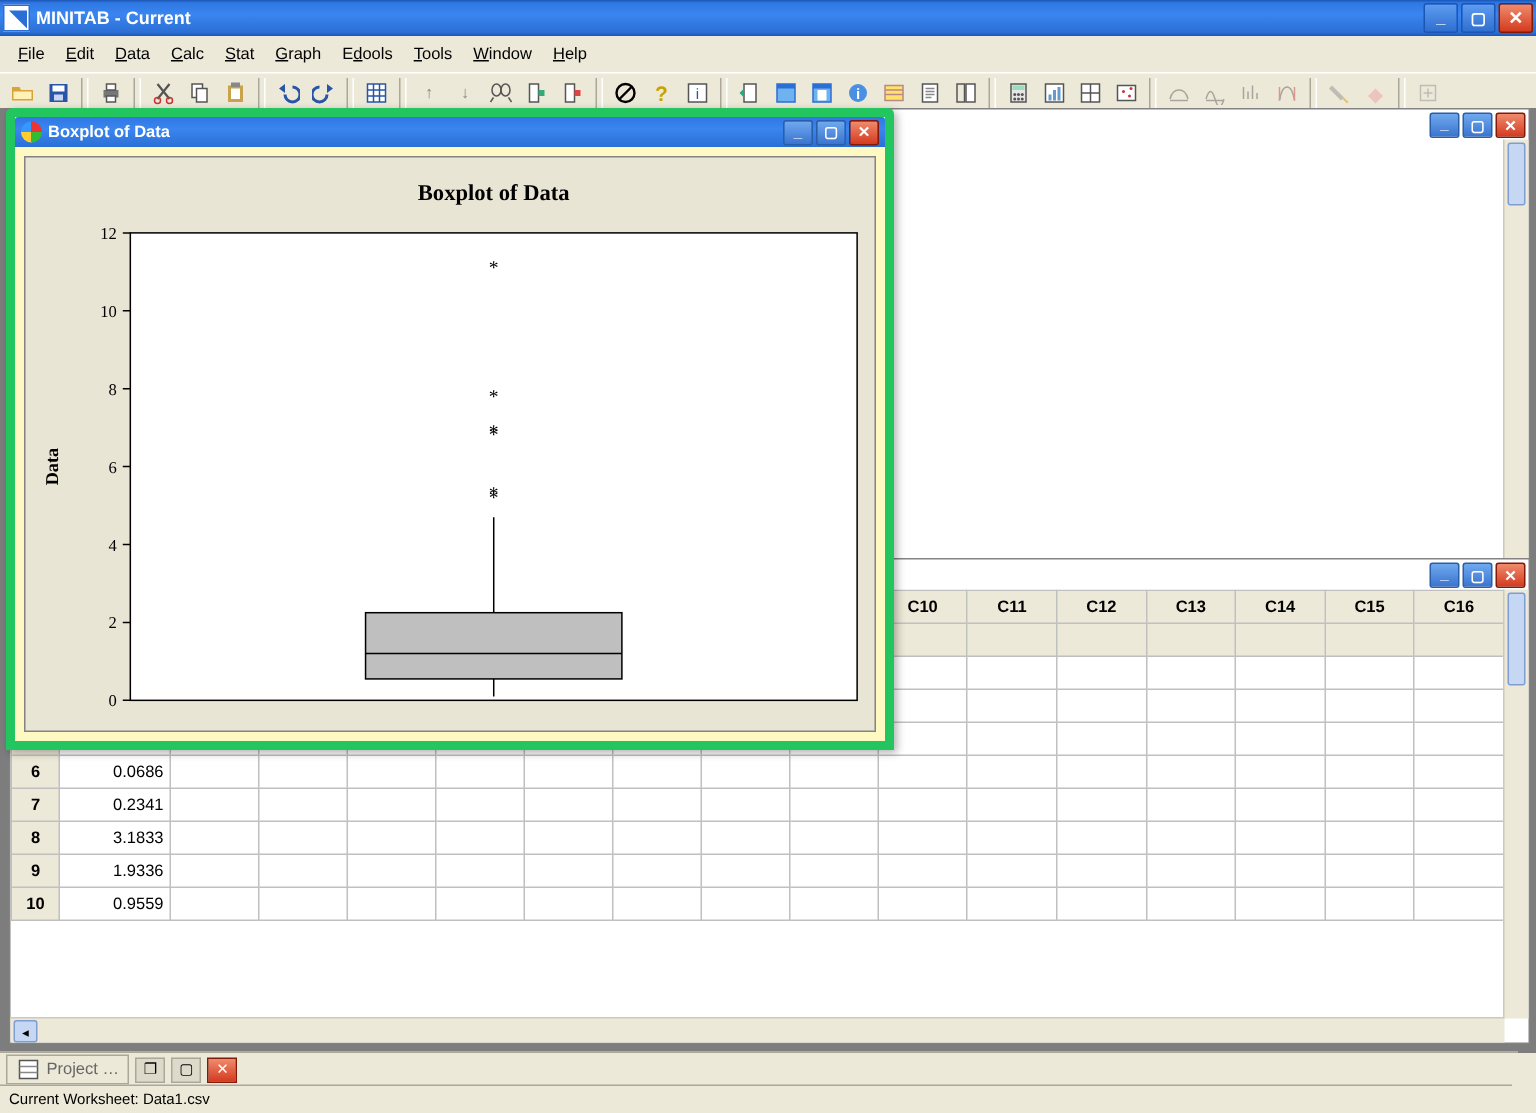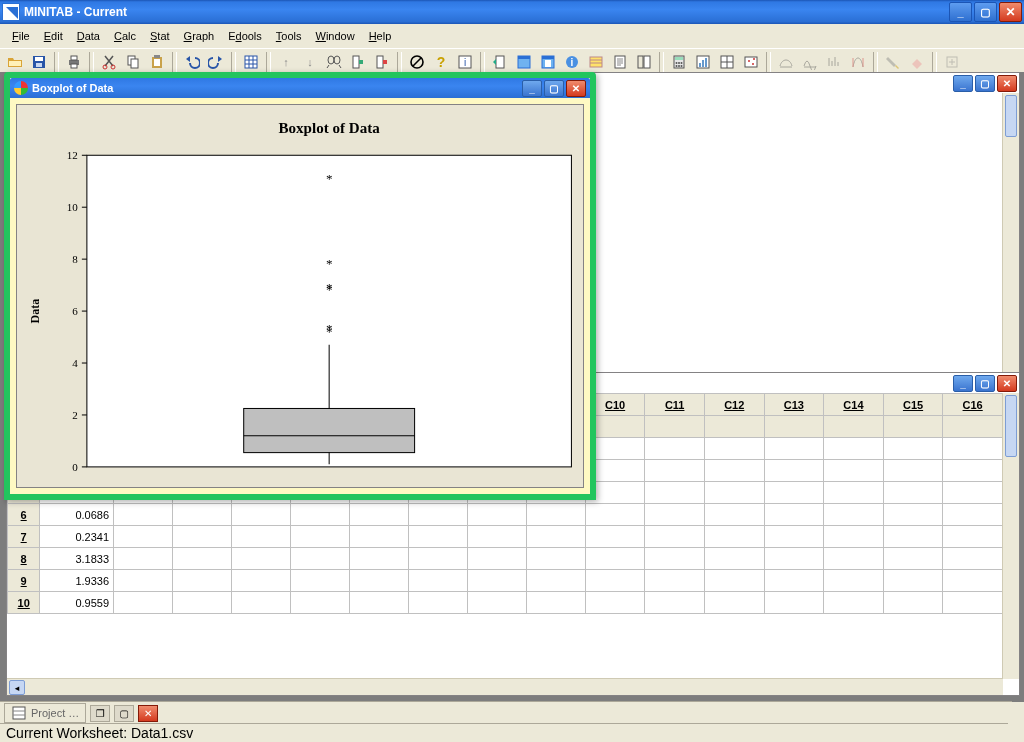--- a/index.html
+++ b/index.html
@@ -39,21 +39,21 @@
   .bgwin .vscroll .thumb{position:absolute;top:2px;left:2px;right:2px;height:40px;background:#c6d7f3;border:1px solid #7d9dd4;border-radius:2px;}
   .bgwin .hscroll{position:absolute;left:0;right:16px;bottom:0;height:16px;background:#ece9d8;border-top:1px solid #cfcab4;}
   .bgwin .hscroll .arrR{position:absolute;right:2px;top:1px;width:14px;height:13px;background:#c6d7f3;border:1px solid #7d9dd4;border-radius:2px;display:flex;align-items:center;justify-content:center;font-size:9px;}
 
   
   .sheetwin{position:absolute;left:6px;right:4px;top:300px;bottom:6px;background:#fff;border:1px solid #848284;}
   .sheetwin .inner-titlebtns{position:absolute;right:2px;top:2px;display:flex;gap:2px;}
   .sheet{position:absolute;left:0;right:16px;top:20px;bottom:16px;overflow:hidden;}
   table.grid{border-collapse:collapse;table-layout:fixed;}
   table.grid td,table.grid th{border:1px solid #c0c0c0;height:19px;font-size:11px;}
-  table.grid th{background:#ece9d8;font-weight:bold;text-align:center;text-decoration:underline;}
+  table.grid th{background:#ece9d8;font-weight:bold;text-align:center;}
   table.grid td{background:#fff;text-align:right;padding-right:4px;}
   table.grid th.rowhdr{background:#ece9d8;width:30px;text-align:center;}
   .sheetwin .vscroll{position:absolute;right:0;top:20px;bottom:16px;width:16px;background:#ece9d8;border-left:1px solid #cfcab4;}
   .sheetwin .vscroll .thumb{position:absolute;top:2px;left:2px;right:2px;height:60px;background:#c6d7f3;border:1px solid #7d9dd4;border-radius:2px;}
   .sheetwin .hscroll{position:absolute;left:0;right:16px;bottom:0;height:16px;background:#ece9d8;border-top:1px solid #cfcab4;}
   .sheetwin .hscroll .arrL{position:absolute;left:2px;top:1px;width:14px;height:13px;background:#c6d7f3;border:1px solid #7d9dd4;border-radius:2px;display:flex;align-items:center;justify-content:center;font-size:9px;}
 
   
   .plotwin{position:absolute;left:4px;top:0;width:580px;height:416px;
     border:6px solid #22c55e;border-radius:4px 4px 0 0;background:#fef9c3;z-index:20;box-shadow:2px 2px 6px rgba(0,0,0,.3);}
@@ -64,21 +64,21 @@
   .plotwin .pwtitle .wbtns{margin-left:auto;display:flex;gap:2px;}
   .plotcanvas-wrap{position:absolute;left:6px;right:6px;top:26px;bottom:6px;background:#e9e5d4;border:1px solid #848284;}
 
   
   .projectbar{position:absolute;left:0;right:12px;bottom:18px;height:22px;background:#ece9d8;
     border-top:1px solid #aca899;display:flex;align-items:center;padding:0 4px;gap:4px;}
   .projectbar .pbtn{height:18px;padding:0 6px;background:#ece9d8;border:1px solid #aca899;display:flex;align-items:center;gap:4px;color:#666;}
   .projectbar .smbtn{width:18px;height:15px;border:1px solid #aca899;background:#dedacb;display:flex;align-items:center;justify-content:center;font-size:10px;}
   .projectbar .smbtn.close{background:linear-gradient(#f08b6d,#d43a1f);color:#fff;border:1px solid #831a08;}
   .statusbar{position:absolute;left:0;right:16px;bottom:0;height:18px;background:#ece9d8;
-    border-top:1px solid #aca899;display:flex;align-items:center;padding:0 6px;font-size:14px;}
+    border-top:1px solid #aca899;display:flex;align-items:center;padding:0 6px;font-size:10px;}
 
   svg.ico{width:16px;height:16px;}
 </style>
 </head>
 <body>
 
 <div class="app">
 
   <div class="titlebar">
     <span class="appicon"></span>

